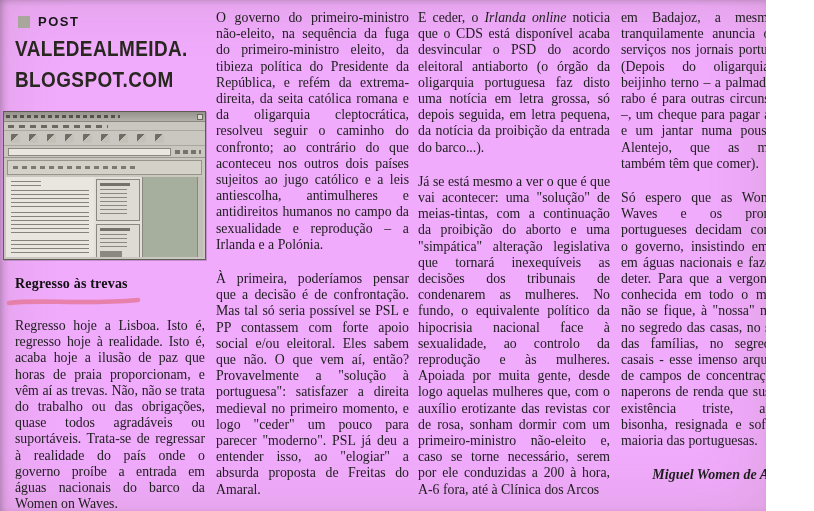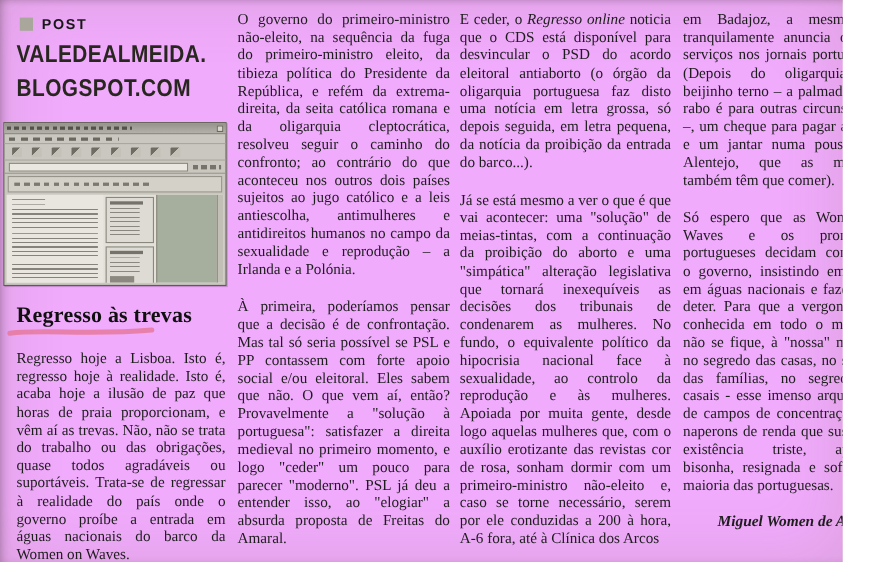--- a/index.html
+++ b/index.html
@@ -61,21 +61,21 @@
   .bx-title{height:3px;width:82%;background:#74726a;margin-bottom:3px;}
   .bx-lines{height:28px;width:76%;
     background:repeating-linear-gradient(to bottom,rgba(82,80,72,.6) 0 1px,transparent 1px 4px);}
   .bx-lines.small{height:14px;}
   .bx-btn{width:22px;height:6px;background:#8b897f;margin-top:3px;}
   .w-right{flex:1;background:#a6ae9e;border-left:1px solid #8a887e;}
   .w-scroll{width:5px;background:#c2c0b6;border-left:1px solid #8a887e;}
 
   
   .headline{position:absolute;left:15px;top:276px;margin:0;
-    font-size:20px;font-weight:bold;color:#101010;letter-spacing:.2px;}
+    font-size:14px;font-weight:bold;color:#101010;letter-spacing:.2px;}
   .underline{position:absolute;left:6px;top:297px;}
 
   
   .col{position:absolute;top:10px;font-size:13.8px;line-height:16.2px;
     text-align:justify;hyphens:auto;-webkit-hyphens:auto;color:#1d1d1d;}
   .col p{margin:0 0 18px;}
   .col1{left:15px;top:318px;width:190px;}
   .col2{left:216px;width:193px;}
   .col3{left:418px;width:192px;}
   .col4{left:621px;width:187px;}
@@ -150,21 +150,21 @@
   <div class="col col1">
     <p>Regresso hoje a Lisboa. Isto é, regresso hoje à realidade. Isto é, acaba hoje a ilusão de paz que horas de praia proporcionam, e vêm aí as trevas. Não, não se trata do trabalho ou das obrigações, quase todos agradáveis ou suportáveis. Trata-se de regressar à realidade do país onde o governo proíbe a entrada em águas nacionais do barco da Women on Waves.</p>
   </div>
 
   <div class="col col2">
     <p>O governo do primeiro-ministro não-eleito, na sequência da fuga do primeiro-ministro eleito, da tibieza política do Presidente da República, e refém da extrema-direita, da seita católica romana e da oligarquia cleptocrática, resolveu seguir o caminho do confronto; ao contrário do que aconteceu nos outros dois países sujeitos ao jugo católico e a leis antiescolha, antimulheres e antidireitos humanos no campo da sexualidade e reprodução – a Irlanda e a Polónia.</p>
     <p>À primeira, poderíamos pensar que a decisão é de confrontação. Mas tal só seria possível se PSL e PP contassem com forte apoio social e/ou eleitoral. Eles sabem que não. O que vem aí, então? Provavelmente a "solução à portuguesa": satisfazer a direita medieval no primeiro momento, e logo "ceder" um pouco para parecer "moderno". PSL já deu a entender isso, ao "elogiar" a absurda proposta de Freitas do Amaral.</p>
   </div>
 
   <div class="col col3">
-    <p><span>E ceder, o </span><span class="italic">Regresso online</span><span> noticia que o CDS está disponível para desvincular o PSD do acordo eleitoral antiaborto (o órgão da oligarquia portuguesa faz disto uma notícia em letra grossa, só depois seguida, em letra pequena, da notícia da proibição da entrada do barco...).</span></p>
+    <p><span>E ceder, o </span><span class="italic">Irlanda online</span><span> noticia que o CDS está disponível acaba desvincular o PSD do acordo eleitoral antiaborto (o órgão da oligarquia portuguesa faz disto uma notícia em letra grossa, só depois seguida, em letra pequena, da notícia da proibição da entrada do barco...).</span></p>
     <p>Já se está mesmo a ver o que é que vai acontecer: uma "solução" de meias-tintas, com a continuação da proibição do aborto e uma "simpática" alteração legislativa que tornará inexequíveis as decisões dos tribunais de condenarem as mulheres. No fundo, o equivalente político da hipocrisia nacional face à sexualidade, ao controlo da reprodução e às mulheres. Apoiada por muita gente, desde logo aquelas mulheres que, com o auxílio erotizante das revistas cor de rosa, sonham dormir com um primeiro-ministro não-eleito e, caso se torne necessário, serem por ele conduzidas a 200 à hora, A-6 fora, até à Clínica dos Arcos</p>
   </div>
 
   <div class="col col4">
     <p>em Badajoz, a mesma que tranquilamente anuncia os seus serviços nos jornais portugueses. (Depois do oligarquia, um beijinho terno – a palmadinha no rabo é para outras circunstâncias –, um cheque para pagar a conta, e um jantar numa pousada do Alentejo, que as mulheres também têm que comer).</p>
     <p>Só espero que as Women on Waves e os promotores portugueses decidam confrontar o governo, insistindo em entrar em águas nacionais e fazendo-se deter. Para que a vergonha seja conhecida em todo o mundo e não se fique, à "nossa" maneira, no segredo das casas, no segredo das famílias, no segredo dos casais - esse imenso arquipélago de campos de concentração com naperons de renda que sustenta a existência triste, apagada, bisonha, resignada e sofrida da maioria das portuguesas.</p>
     <p class="byline">Miguel Women de Almeida</p>
   </div>
 
 </div>

